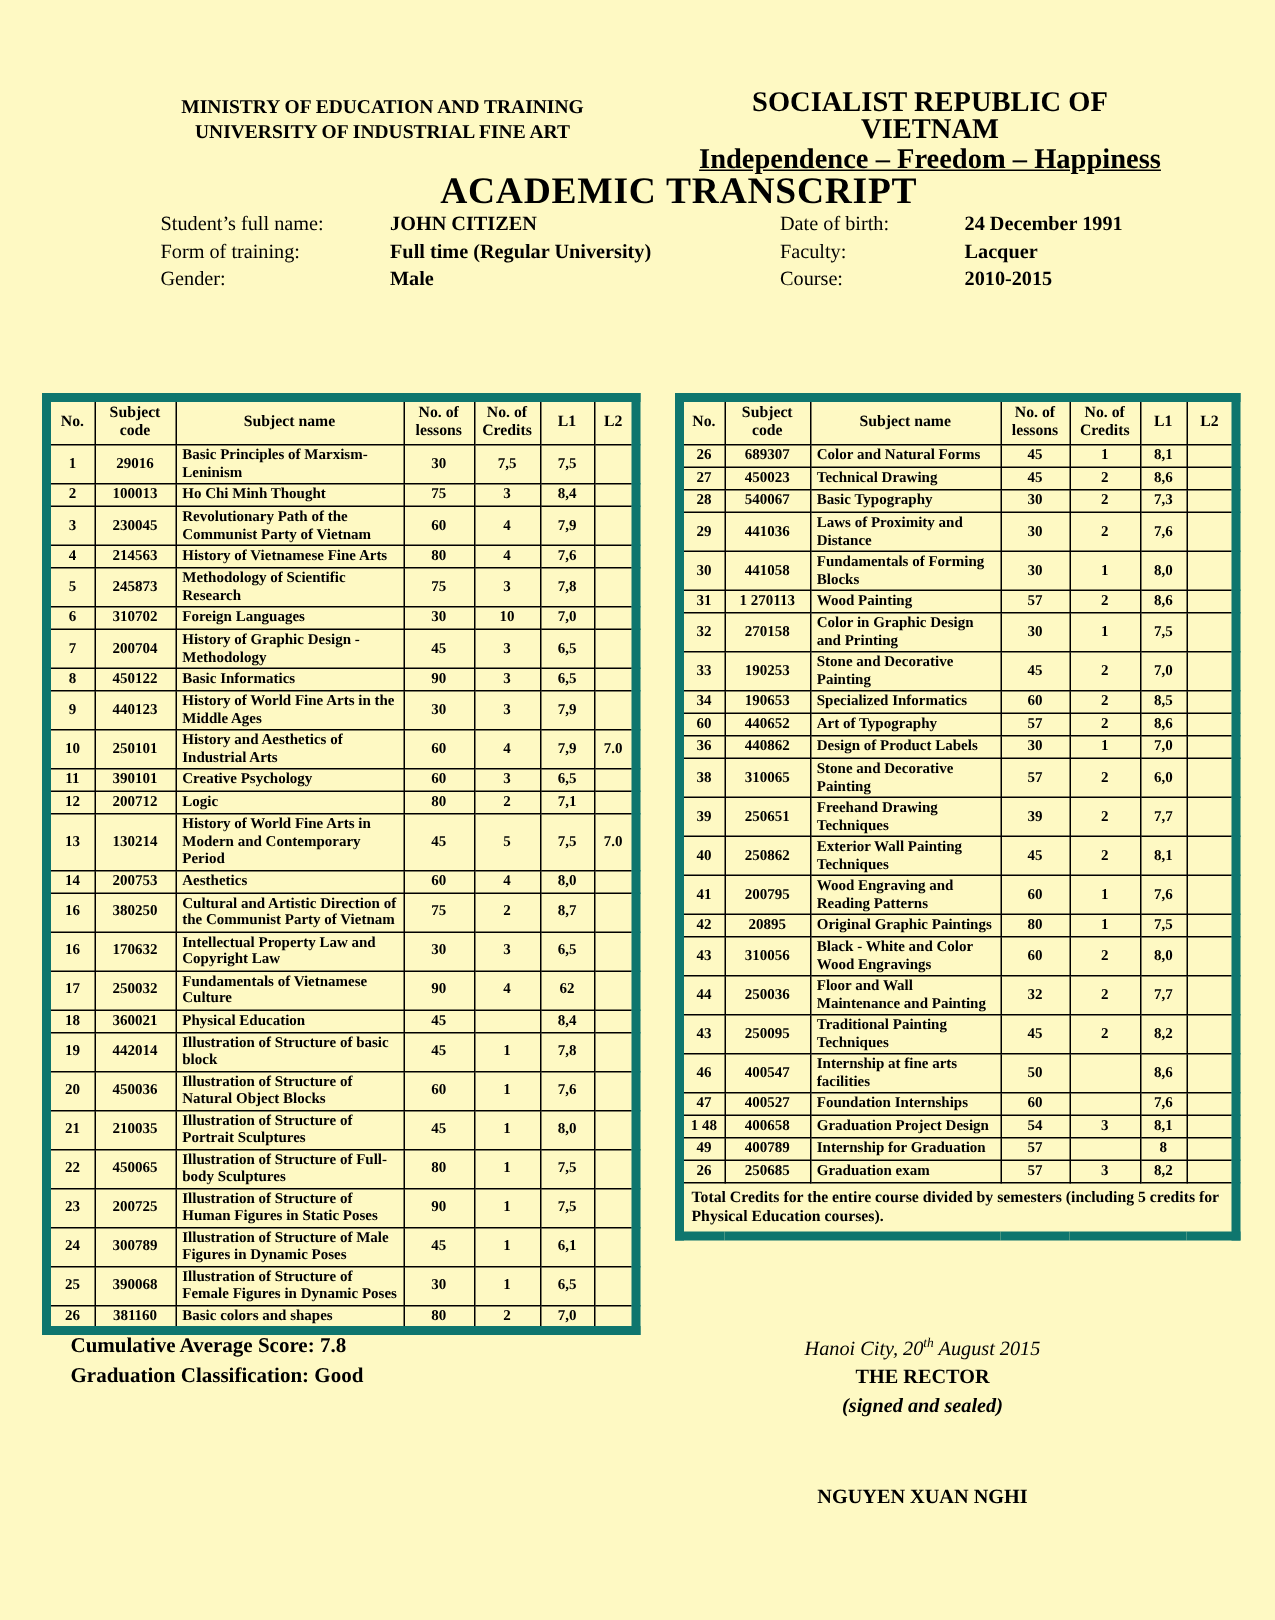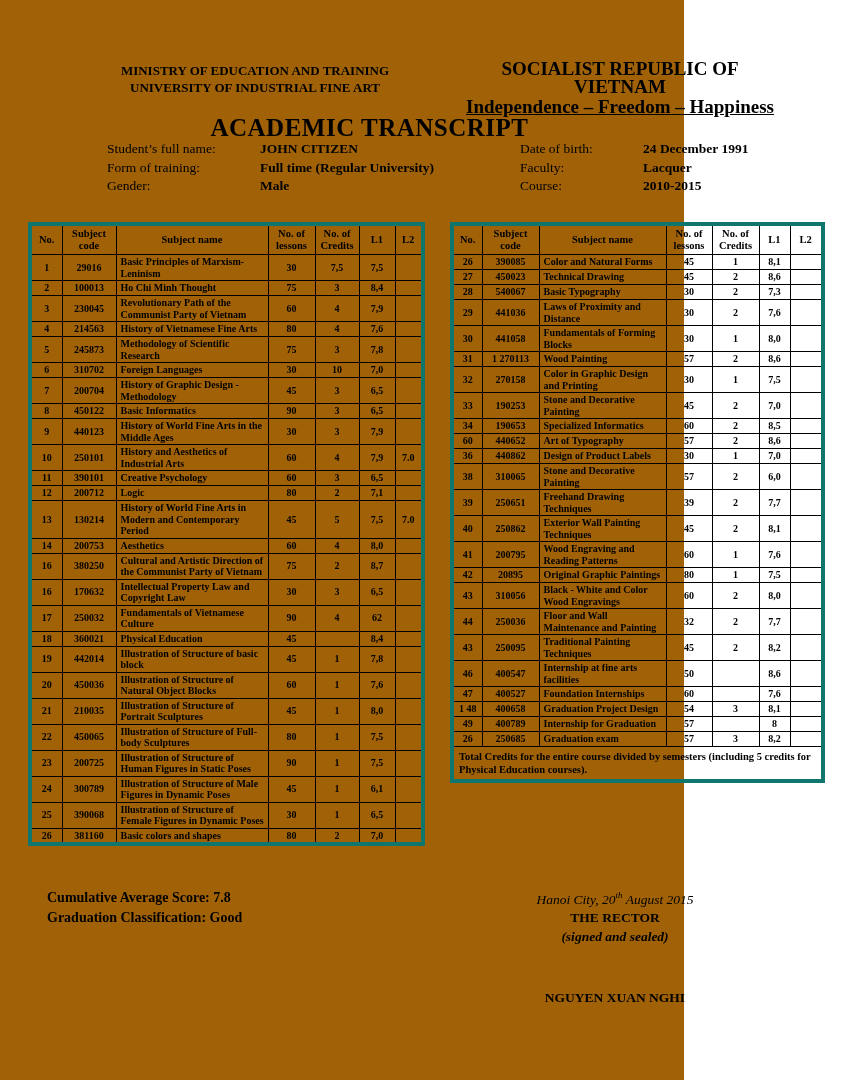--- a/index.html
+++ b/index.html
@@ -5,21 +5,21 @@
   * { box-sizing: border-box; }
   html, body { margin: 0; padding: 0; }
   body {
     width: 850px; height: 1080px;
     background: #ffffff;
     font-family: "Liberation Serif", serif;
     color: #000;
     position: relative;
     overflow: hidden;
   }
-  .page { position: relative; width: 684px; height: 1080px; background: #a16207; }
+  .page { position: relative; width: 850px; height: 1080px; background: #fef9c3; }
 
   
   .hdr-left {
     position: absolute; top: 62px; left: 90px; width: 330px;
     text-align: center; font-weight: bold; font-size: 13px; line-height: 17px;
   }
   .hdr-right {
     position: absolute; top: 60px; left: 460px; width: 320px;
     text-align: center; font-weight: bold; font-size: 19px; line-height: 18px;
   }
@@ -41,21 +41,21 @@
 
   
   .tbl {
     position: absolute; top: 222px;
     border-collapse: collapse;
     table-layout: fixed;
   }
   .tbl-left  { left: 28px;  width: 393px; }
   .tbl-right { left: 450px; width: 371px; }
   .tbl, .tbl th, .tbl td { border: 1px solid #000; }
-  .tbl { border: 4px solid #0f766e; }
+  .tbl { border: 6px solid #0f766e; margin-top: 40px; }
   .tbl th {
     font-size: 10.5px; font-weight: bold; text-align: center;
     padding: 2px 1px; height: 27px; line-height: 12px; vertical-align: middle;
   }
   .tbl td {
     font-size: 10px; font-weight: bold; text-align: center;
     padding: 1px 2px; line-height: 11.5px; vertical-align: middle; height: 15px;
     overflow: hidden;
   }
   .tbl td.name-cell { text-align: left; padding-left: 4px; padding-right: 2px; }
@@ -414,21 +414,21 @@
           <th>Subject name</th>
           <th>No. of lessons</th>
           <th>No. of Credits</th>
           <th>L1</th>
           <th>L2</th>
         </tr>
       </thead>
     <tbody>
         <tr>
           <td>26</td>
-          <td>390085</td>
+          <td>689307</td>
           <td class="name-cell">Color and Natural Forms</td>
           <td>45</td>
           <td>1</td>
           <td>8,1</td>
           <td></td>
         </tr>
         <tr>
           <td>27</td>
           <td>450023</td>
           <td class="name-cell">Technical Drawing</td>

